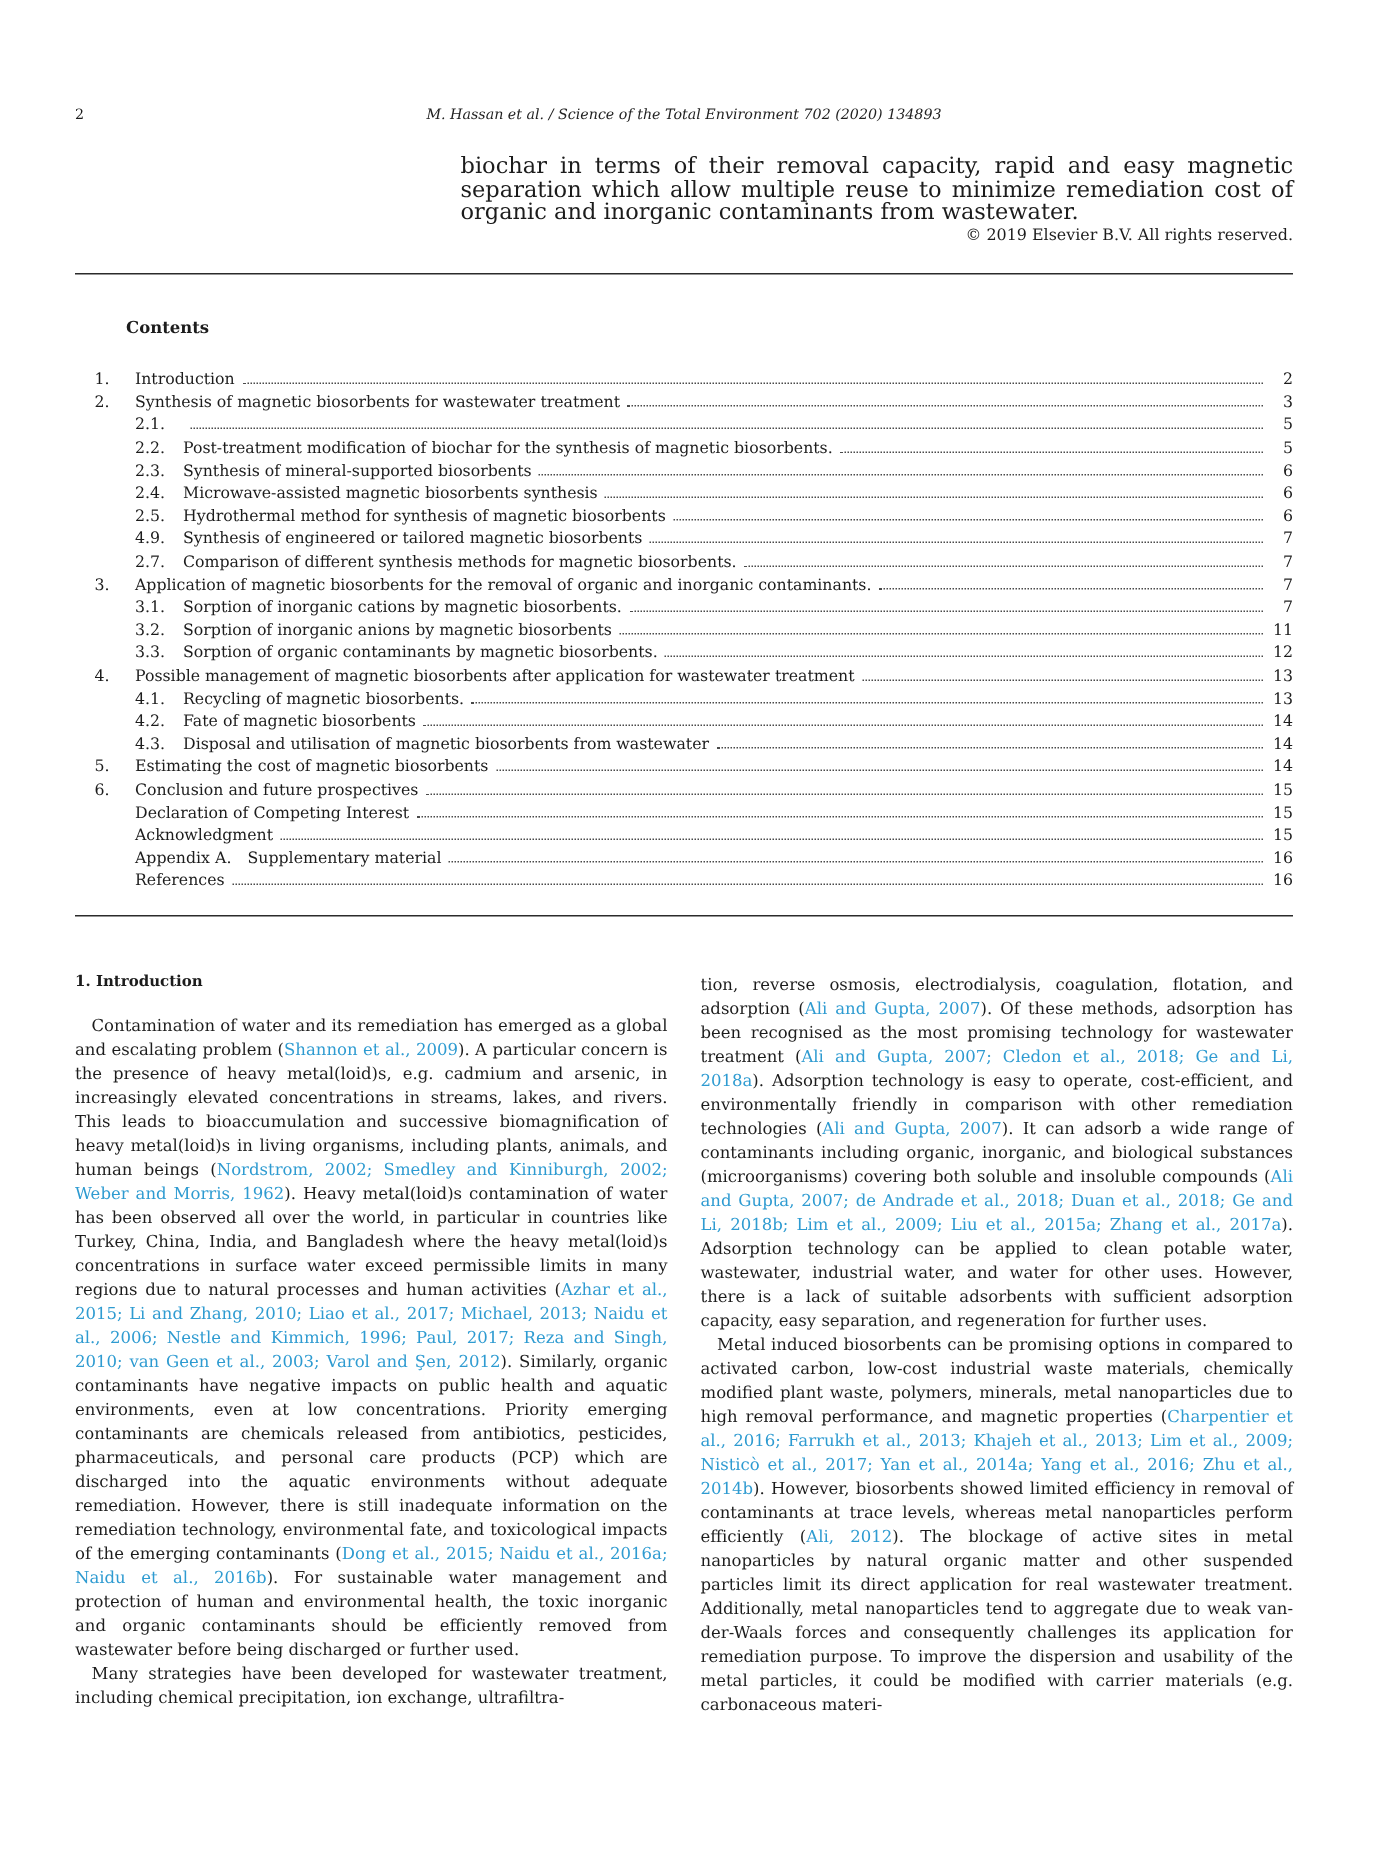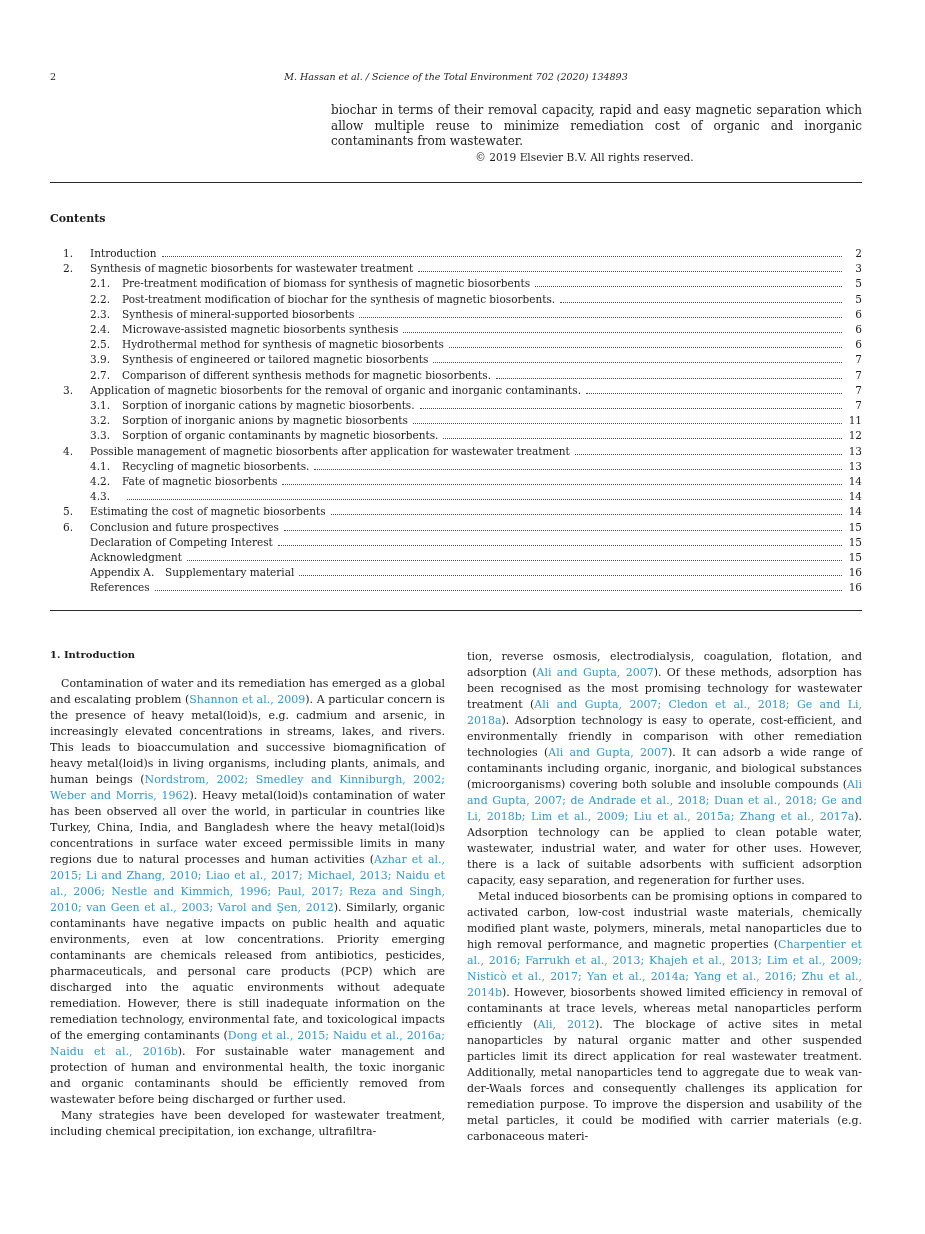--- a/index.html
+++ b/index.html
@@ -5,28 +5,28 @@
   * { margin:0; padding:0; box-sizing:border-box; }
   html,body { background:#ffffff; }
   body { font-family:"DejaVu Serif","Liberation Serif",serif; color:#1c1c1c; }
   .page { position:relative; width:925px; height:1234px; background:#fff; padding:0 63px 0 50px; overflow:hidden; }
 
   .head-row { position:relative; padding-top:71px; text-align:center; font-size:9.5px; }
   .page-num { position:absolute; left:0; bottom:0; font-style:normal; }
   .running-head { font-style:italic; color:#222; }
 
   .abstract { margin:21px 0 0 257px; }
-  .abstract-text { font-size:12px; line-height:15.5px; text-align:justify;margin-left:24px; }
-  .copyright { font-size:10.6px; line-height:15.5px; text-align:center; margin-top:0; }
+  .abstract-text { font-size:15px; line-height:15.5px; text-align:justify; }
+  .copyright { font-size:10.6px; line-height:15.5px; text-align:right; margin-top:0; }
 
   .rule { border:none; border-top:1px solid #2b2b2b; }
   .rule-top { margin-top:17px; }
   .rule-mid { margin-top:14px; }
 
-  .contents-title { margin-top:29px; font-size:11px; font-weight:bold; }
+  .contents-title { margin-top:29px; font-size:11px; font-weight:bold;margin-left:34px; }
 
   .toc { margin-top:21px; font-size:10.5px; }
   .toc-row { display:flex; align-items:baseline; line-height:15.2px; white-space:nowrap; }
   .toc-num { flex:0 0 auto; }
   .lvl1 { padding-left:13px; }
   .lvl1 .toc-num { width:27px; }
   .lvl2 { padding-left:40px; }
   .lvl2 .toc-num { width:32px; }
   .plain { padding-left:40px;justify-content:center; }
   .plain .toc-num { width:0; }
@@ -70,21 +70,20 @@
         <span class="toc-page">2</span>
       </div>
       <div class="toc-row lvl1">
         <span class="toc-num">2.</span>
         <span class="toc-title">Synthesis of magnetic biosorbents for wastewater treatment</span>
         <span class="leader"></span>
         <span class="toc-page">3</span>
       </div>
       <div class="toc-row lvl2">
         <span class="toc-num">2.1.</span>
-        <span class="toc-title">Pre-treatment modification of biomass for synthesis of magnetic biosorbents</span>
         <span class="leader"></span>
         <span class="toc-page">5</span>
       </div>
       <div class="toc-row lvl2">
         <span class="toc-num">2.2.</span>
         <span class="toc-title">Post-treatment modification of biochar for the synthesis of magnetic biosorbents.</span>
         <span class="leader"></span>
         <span class="toc-page">5</span>
       </div>
       <div class="toc-row lvl2">
@@ -99,21 +98,21 @@
         <span class="leader"></span>
         <span class="toc-page">6</span>
       </div>
       <div class="toc-row lvl2">
         <span class="toc-num">2.5.</span>
         <span class="toc-title">Hydrothermal method for synthesis of magnetic biosorbents</span>
         <span class="leader"></span>
         <span class="toc-page">6</span>
       </div>
       <div class="toc-row lvl2">
-        <span class="toc-num">3.9.</span>
+        <span class="toc-num">4.9.</span>
         <span class="toc-title">Synthesis of engineered or tailored magnetic biosorbents</span>
         <span class="leader"></span>
         <span class="toc-page">7</span>
       </div>
       <div class="toc-row lvl2">
         <span class="toc-num">2.7.</span>
         <span class="toc-title">Comparison of different synthesis methods for magnetic biosorbents.</span>
         <span class="leader"></span>
         <span class="toc-page">7</span>
       </div>
@@ -154,20 +153,21 @@
         <span class="toc-page">13</span>
       </div>
       <div class="toc-row lvl2">
         <span class="toc-num">4.2.</span>
         <span class="toc-title">Fate of magnetic biosorbents</span>
         <span class="leader"></span>
         <span class="toc-page">14</span>
       </div>
       <div class="toc-row lvl2">
         <span class="toc-num">4.3.</span>
+        <span class="toc-title">Disposal and utilisation of magnetic biosorbents from wastewater</span>
         <span class="leader"></span>
         <span class="toc-page">14</span>
       </div>
       <div class="toc-row lvl1">
         <span class="toc-num">5.</span>
         <span class="toc-title">Estimating the cost of magnetic biosorbents</span>
         <span class="leader"></span>
         <span class="toc-page">14</span>
       </div>
       <div class="toc-row lvl1">

